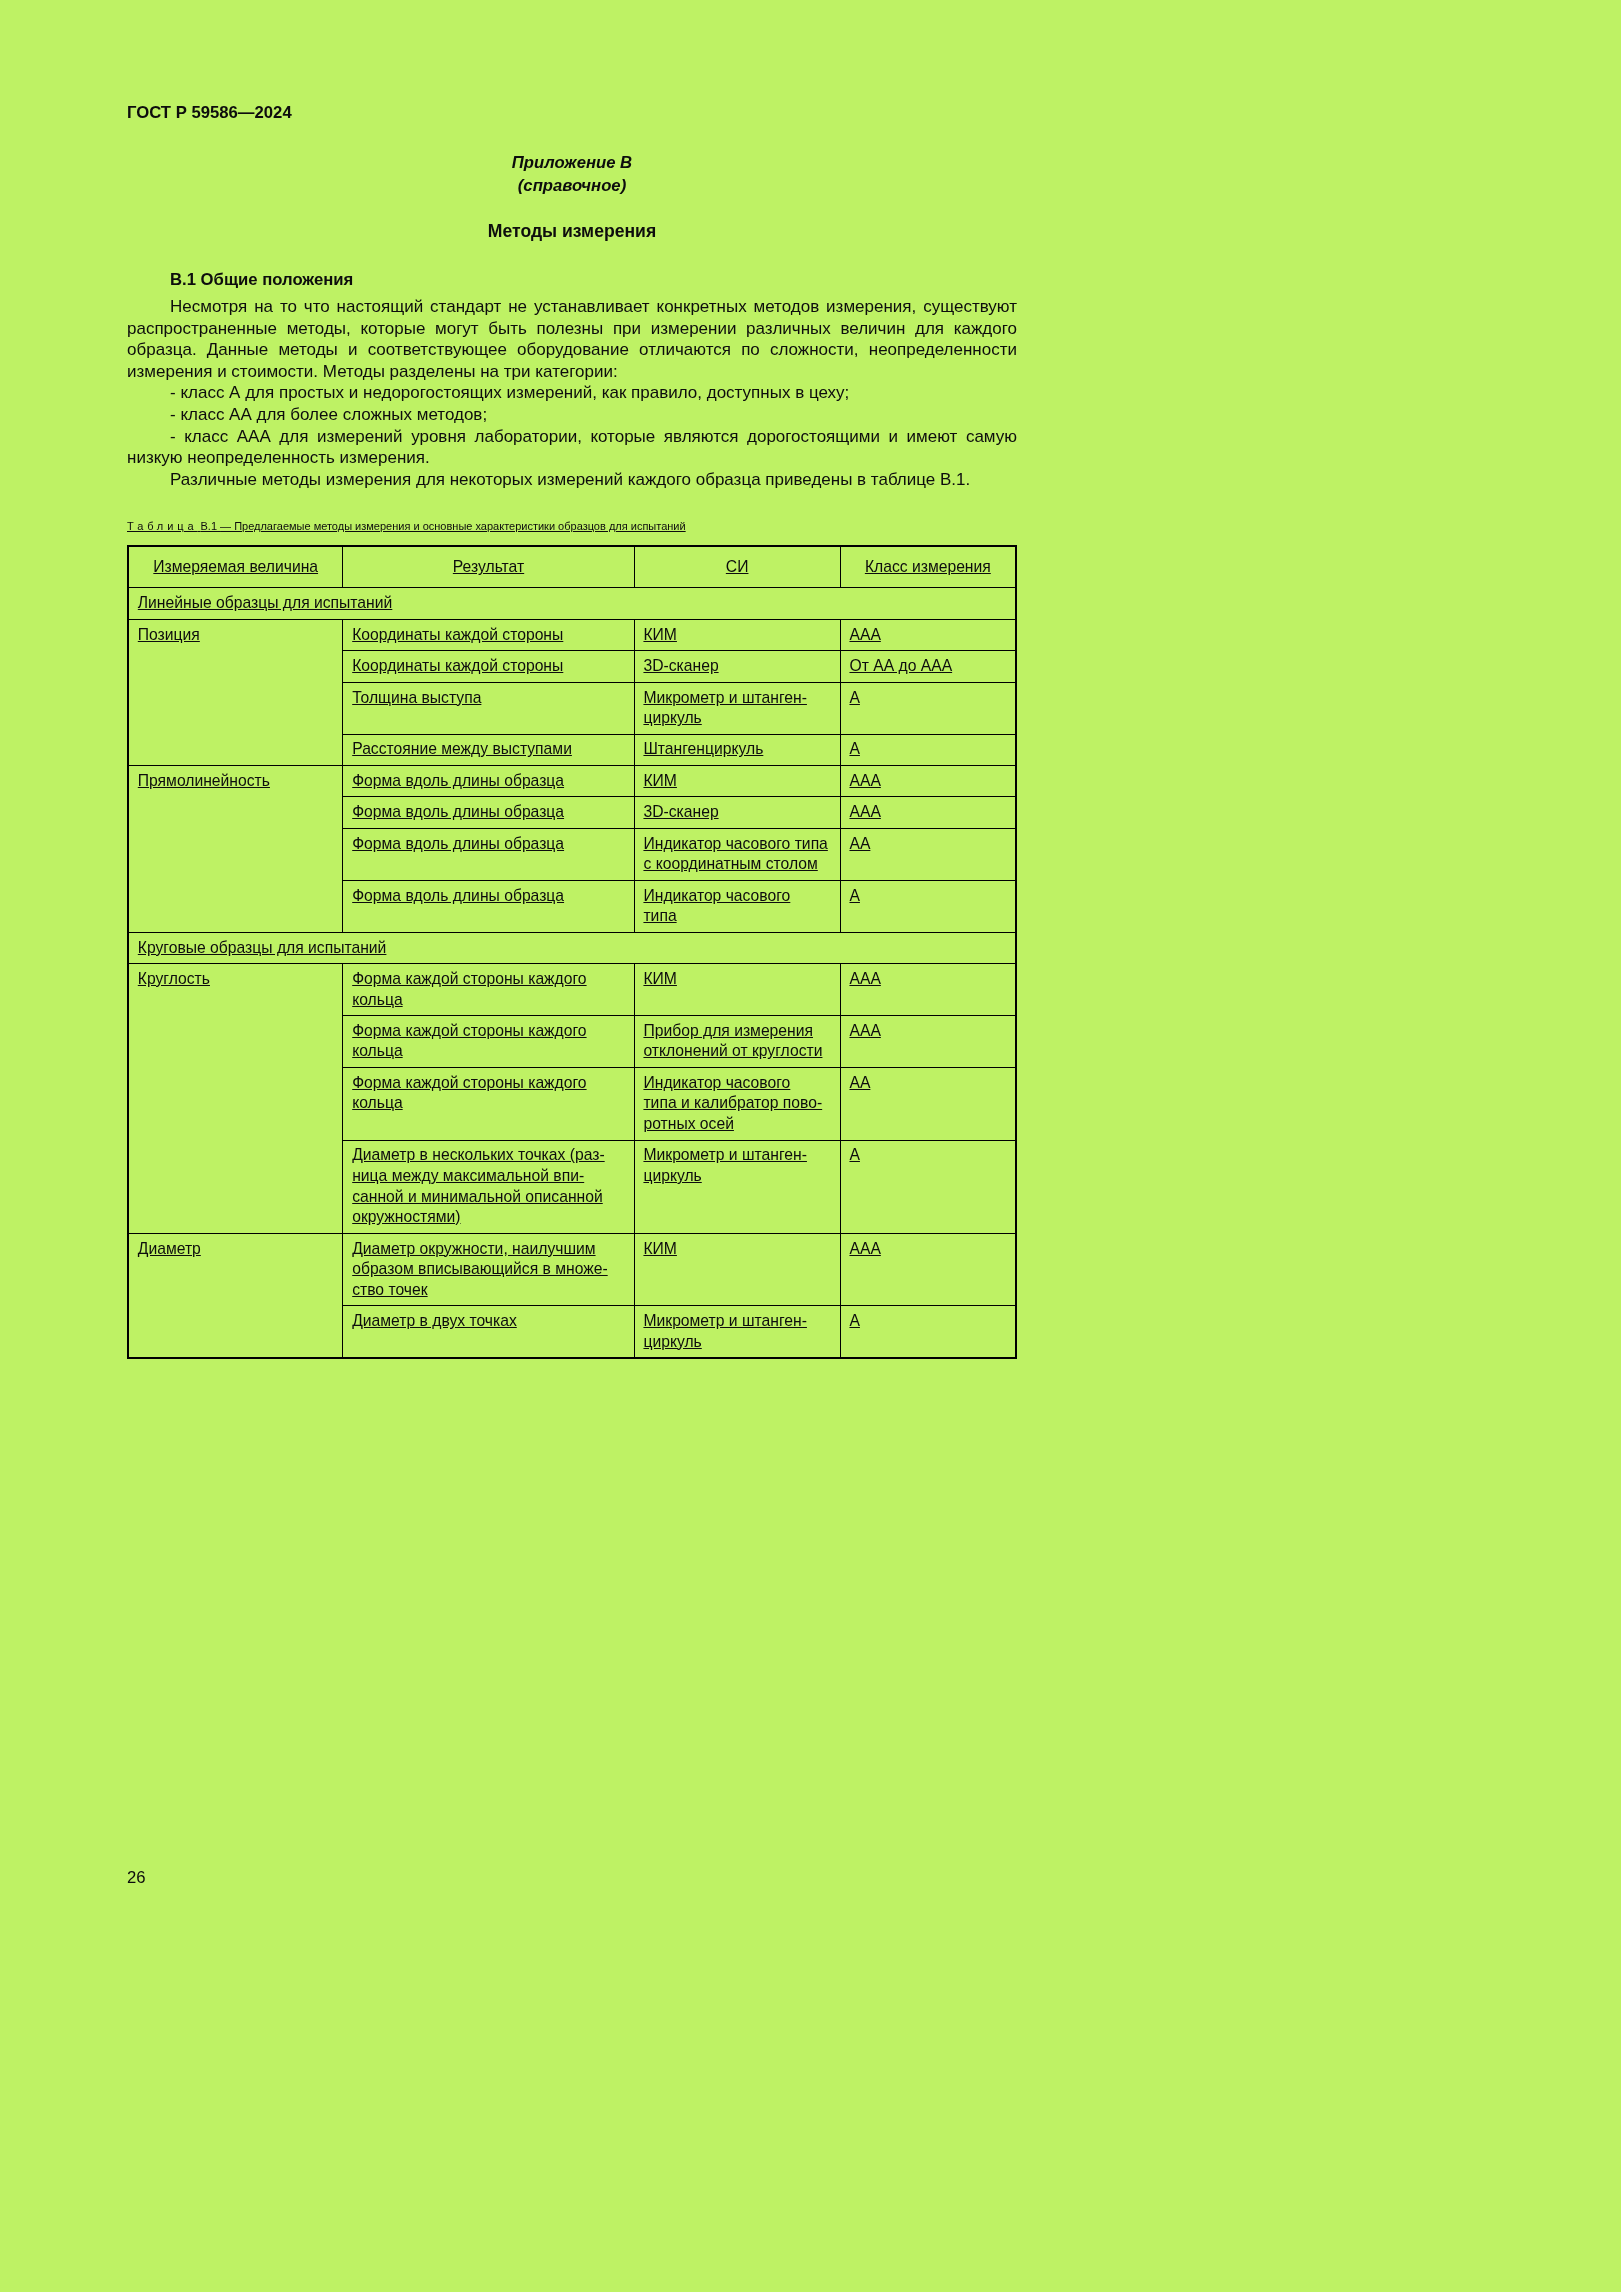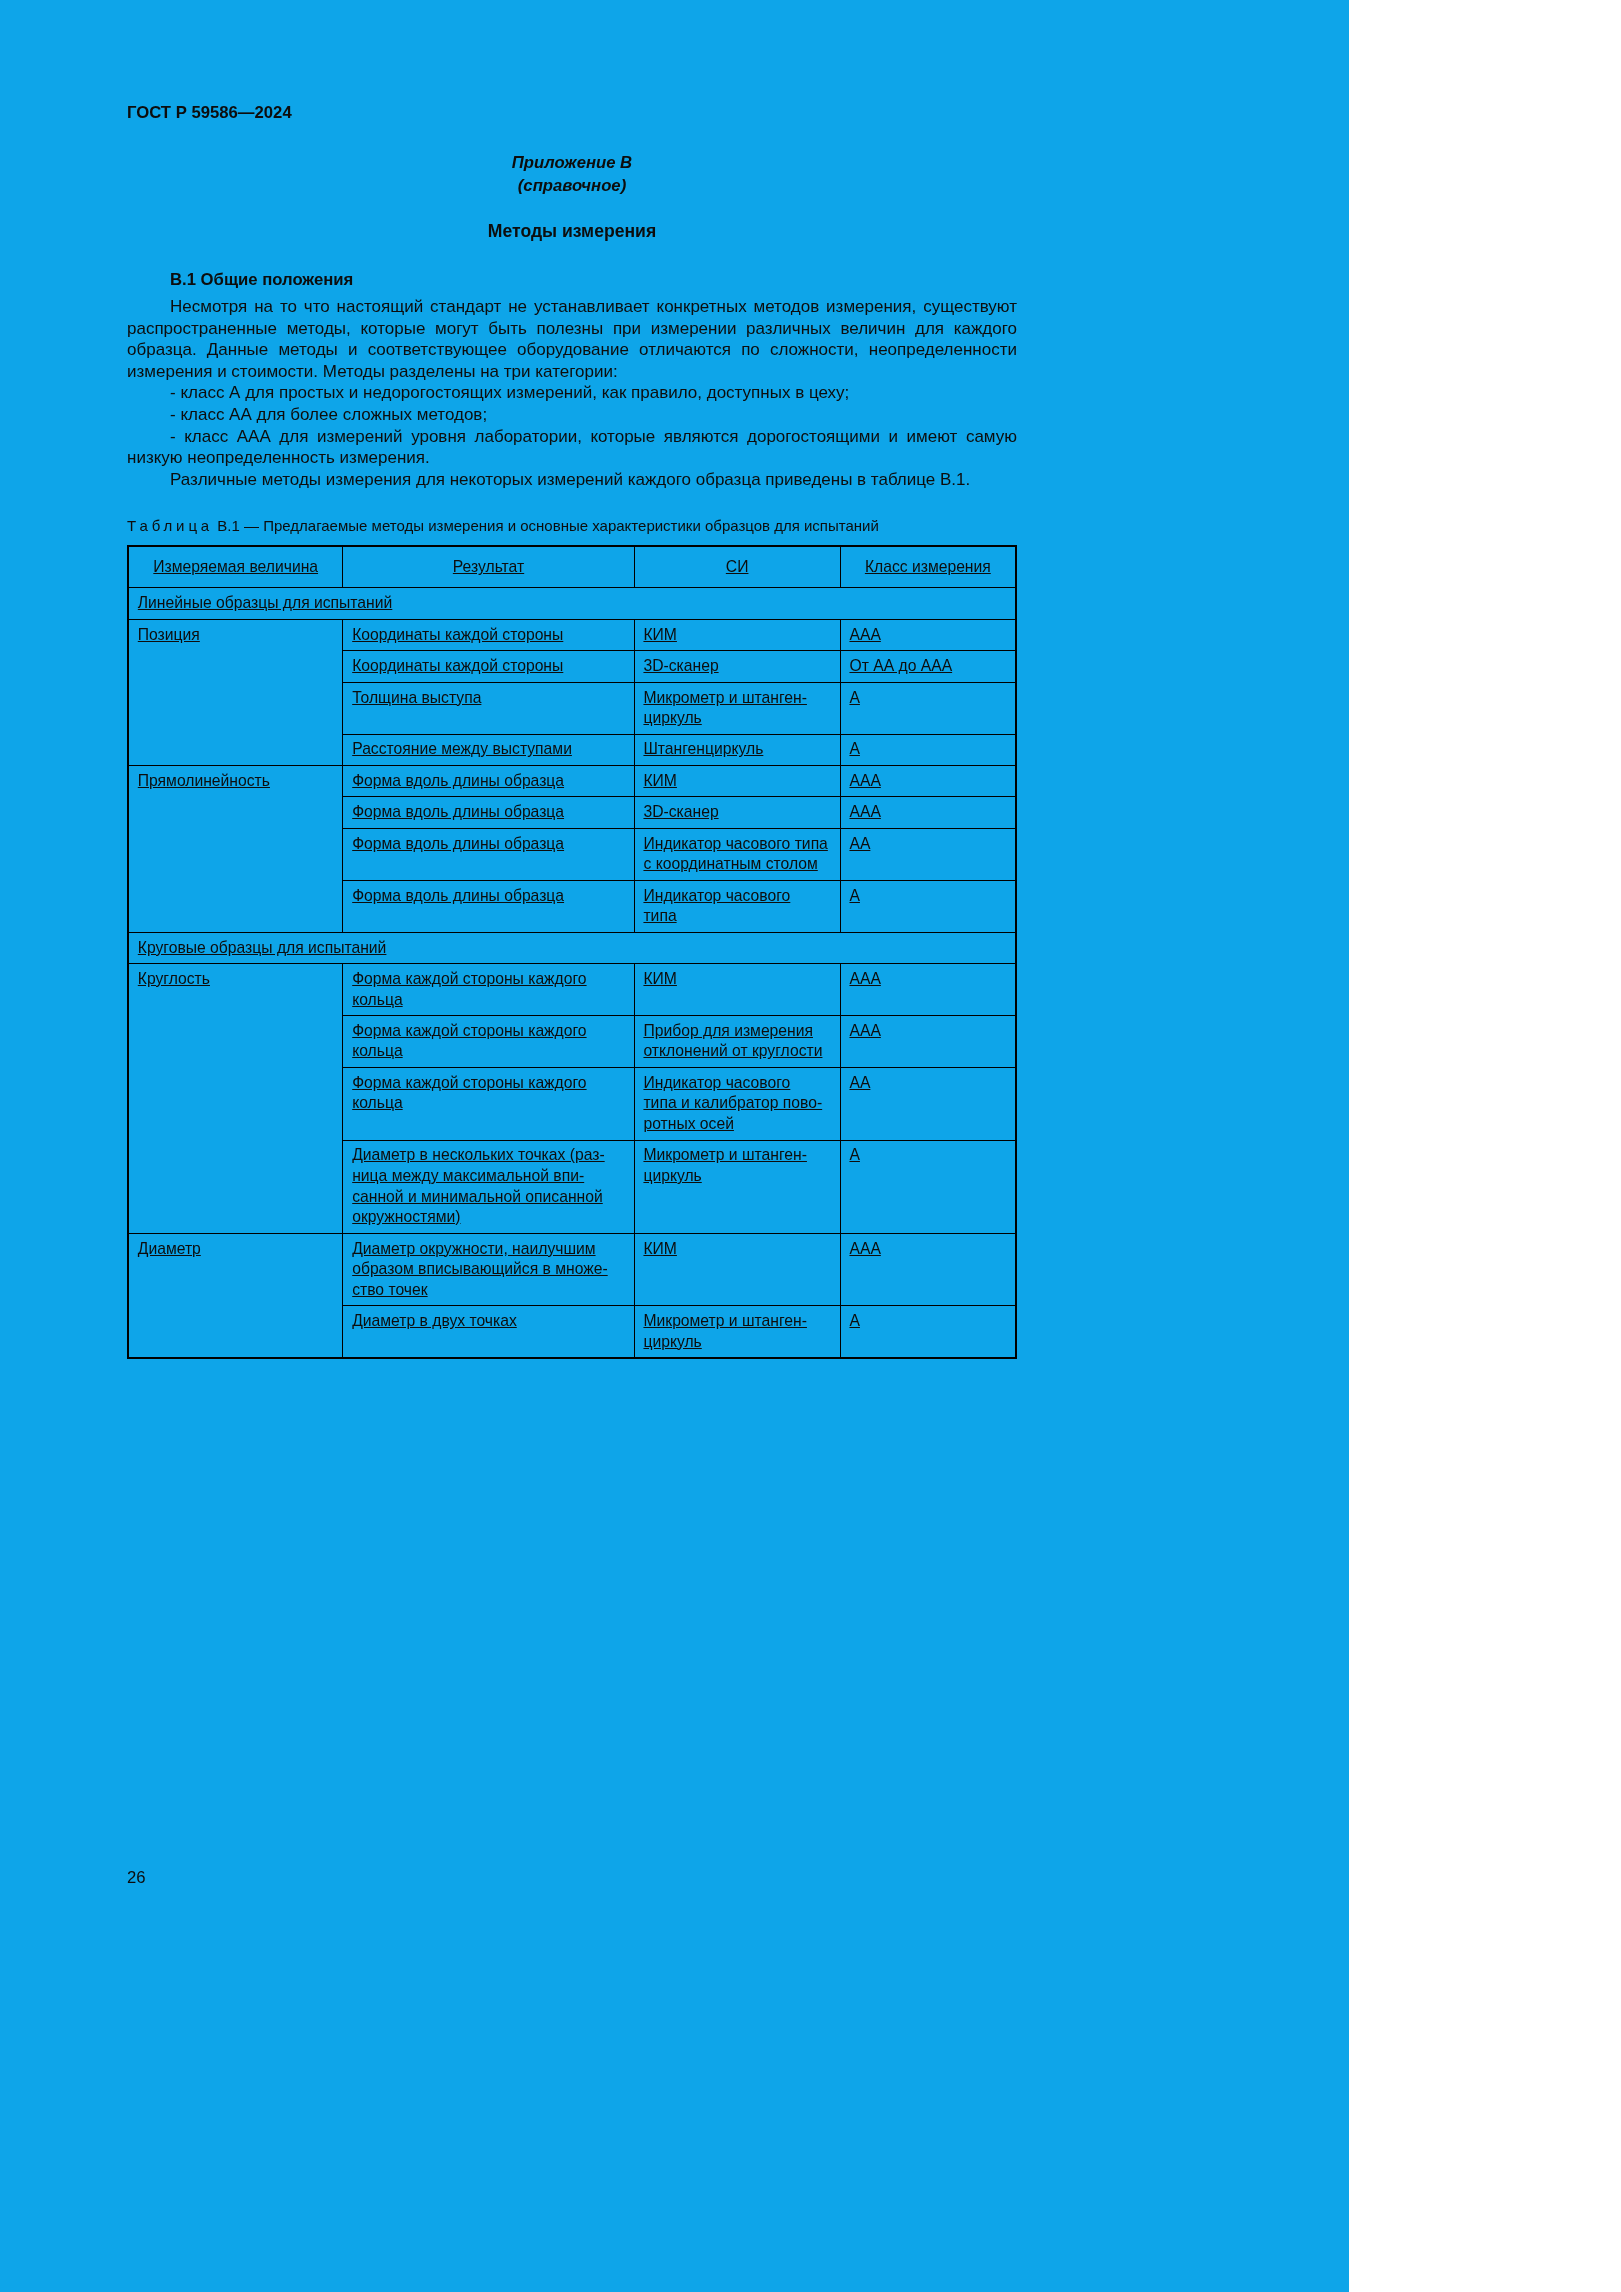--- a/index.html
+++ b/index.html
@@ -1,21 +1,21 @@
 <!DOCTYPE html>
 <html><head>
 <meta charset="utf-8">
 <style>
   * { margin: 0; padding: 0; box-sizing: border-box; }
   html, body { background: #ffffff; }
   .page {
     position: relative;
-    width: 1349px;
+    width: 1621px;
     height: 2293px;
-    background: #0ea5e9;
+    background: #bef264;
     font-family: "Liberation Sans", sans-serif;
     color: #0d0d0d;
     overflow: hidden;
   }
   .content {
     position: absolute;
     left: 127px;
     top: 102px;
     width: 890px;
   }
@@ -48,22 +48,23 @@
   }
   .body-text { margin-top: 5.9px; }
   .para {
     font-size: 17px;
     line-height: 21.6px;
     text-align: justify;
     text-indent: 43px;
   }
   .table-caption {
     margin-top: 25.5px;
-    font-size: 15px;
+    font-size: 11px;
     line-height: 20.6px;
+    text-decoration: underline;
   }
   .caption-word { letter-spacing: 3.9px; }
   table.meas {
     margin-top: 8.8px;
     width: 100%;
     border-collapse: collapse;
     border: 2px solid #000;
   }
   table.meas th, table.meas td {
     border: 1px solid #000;

